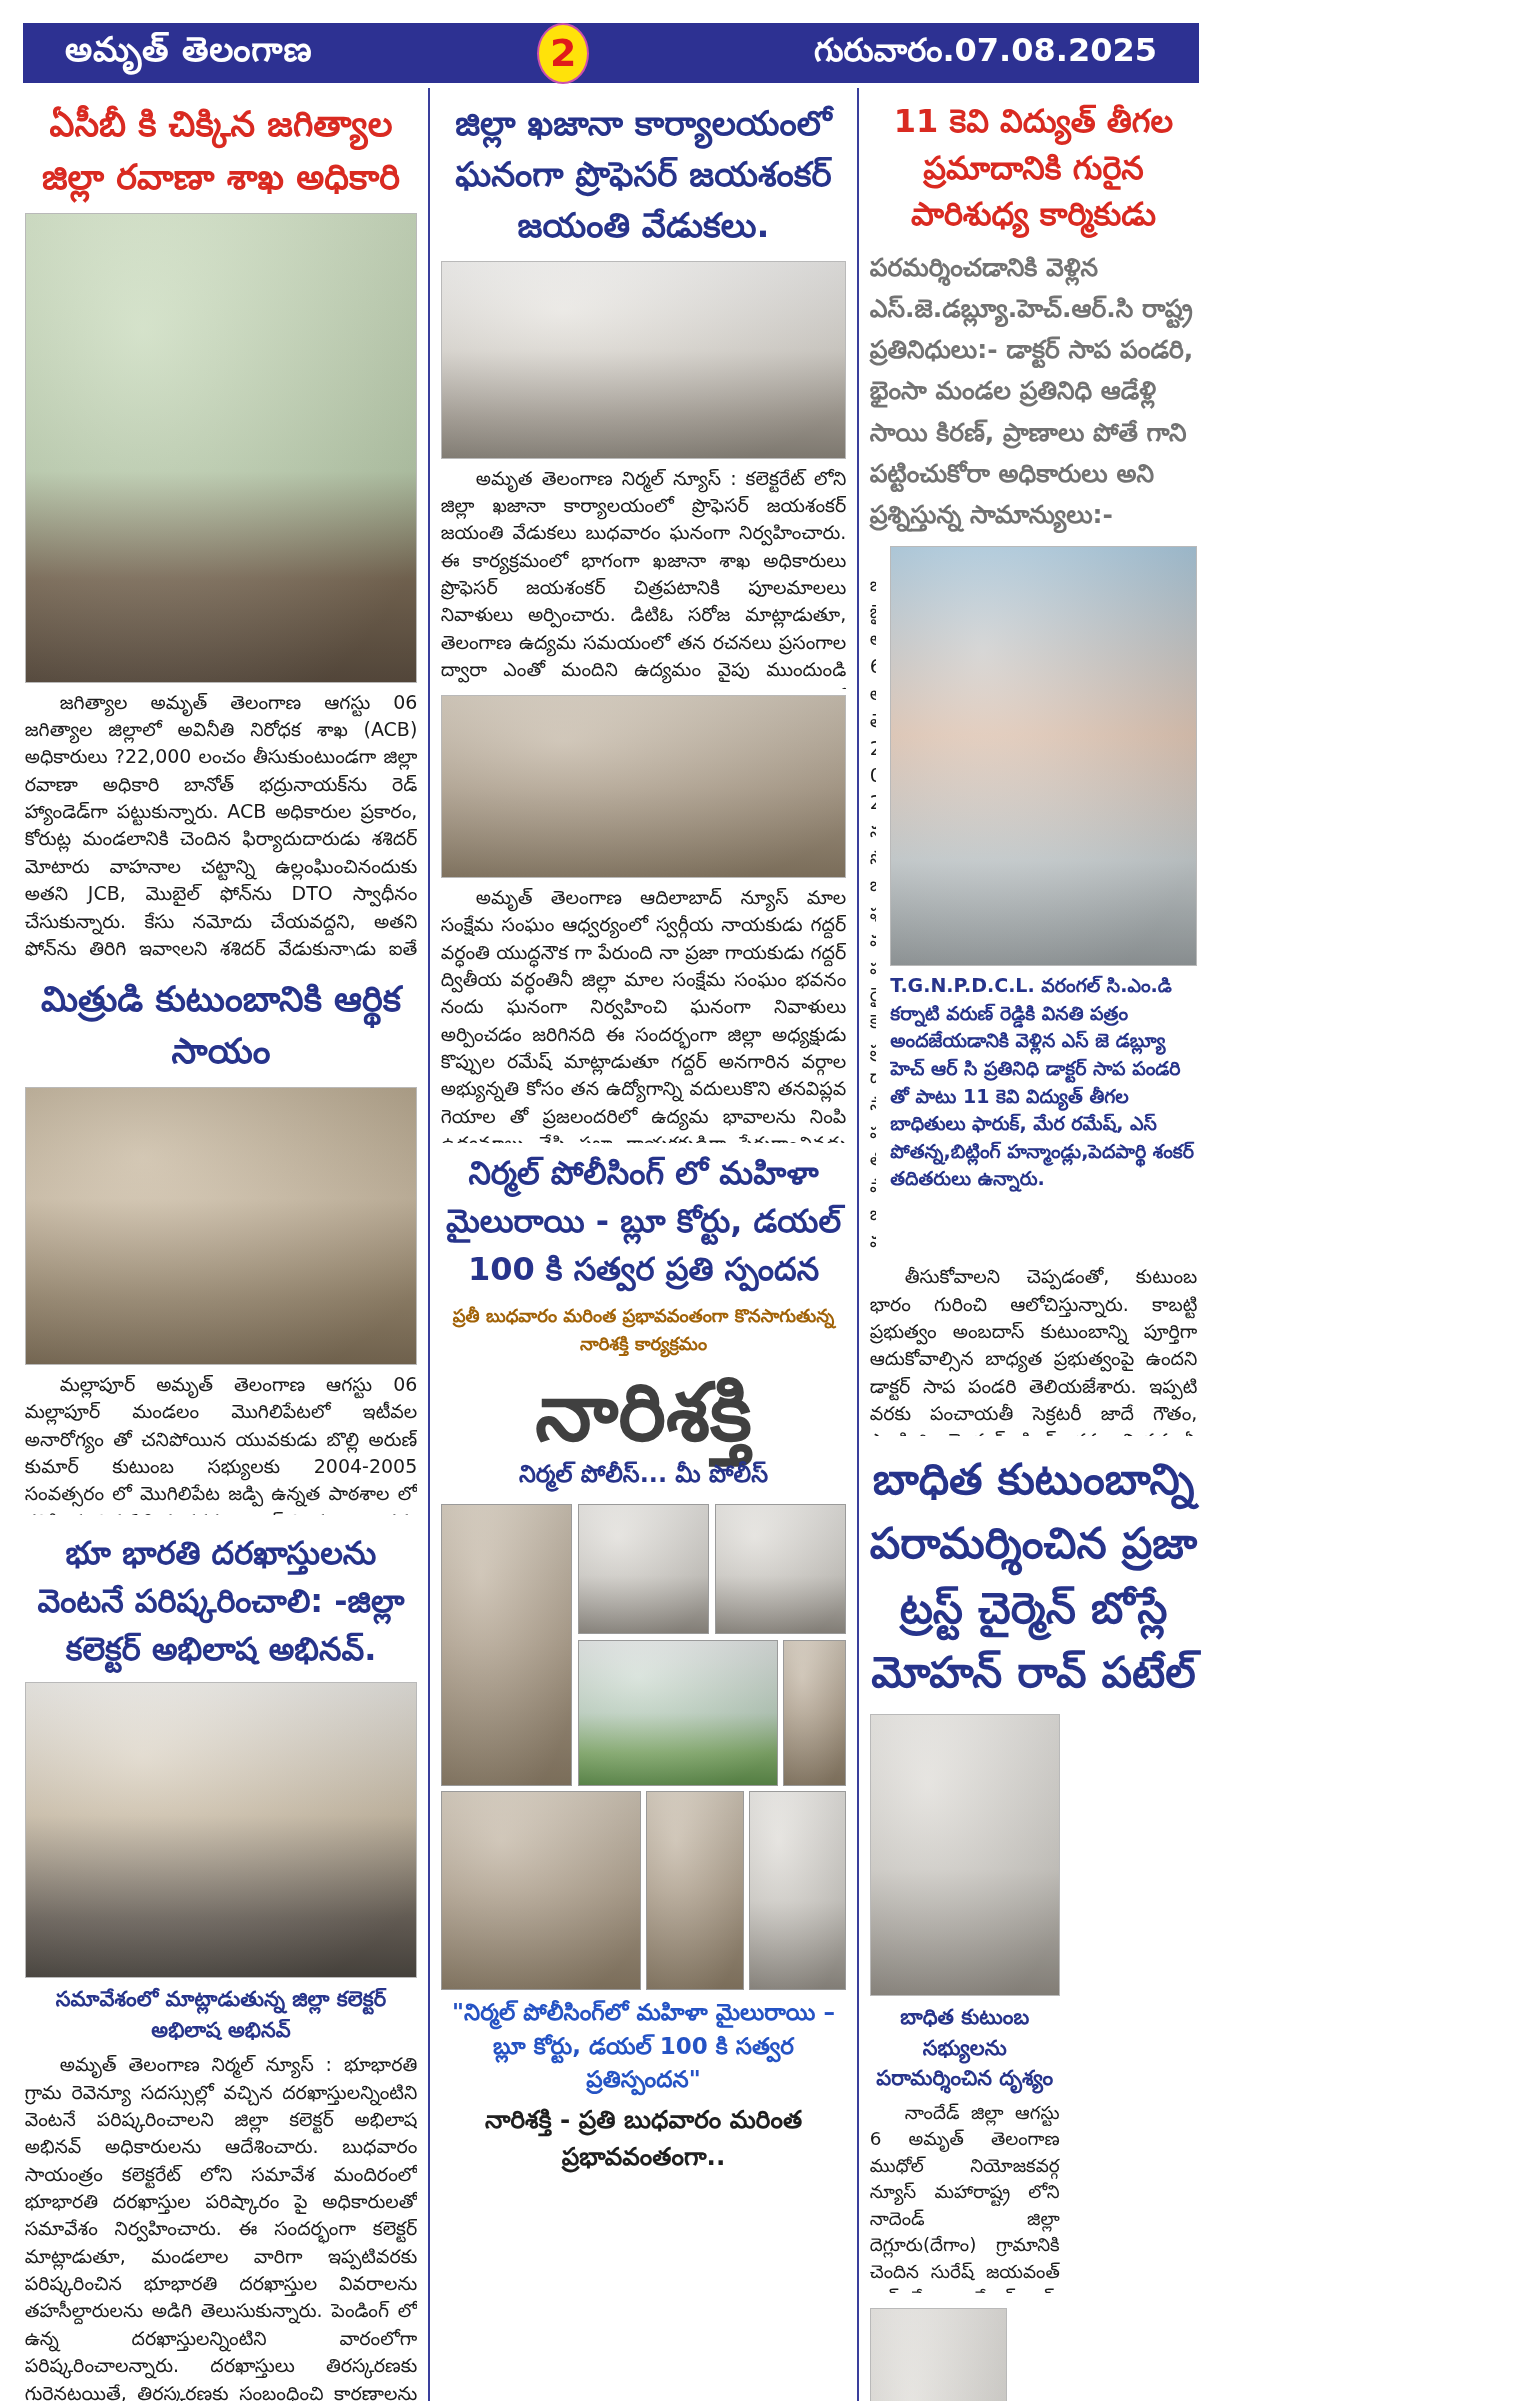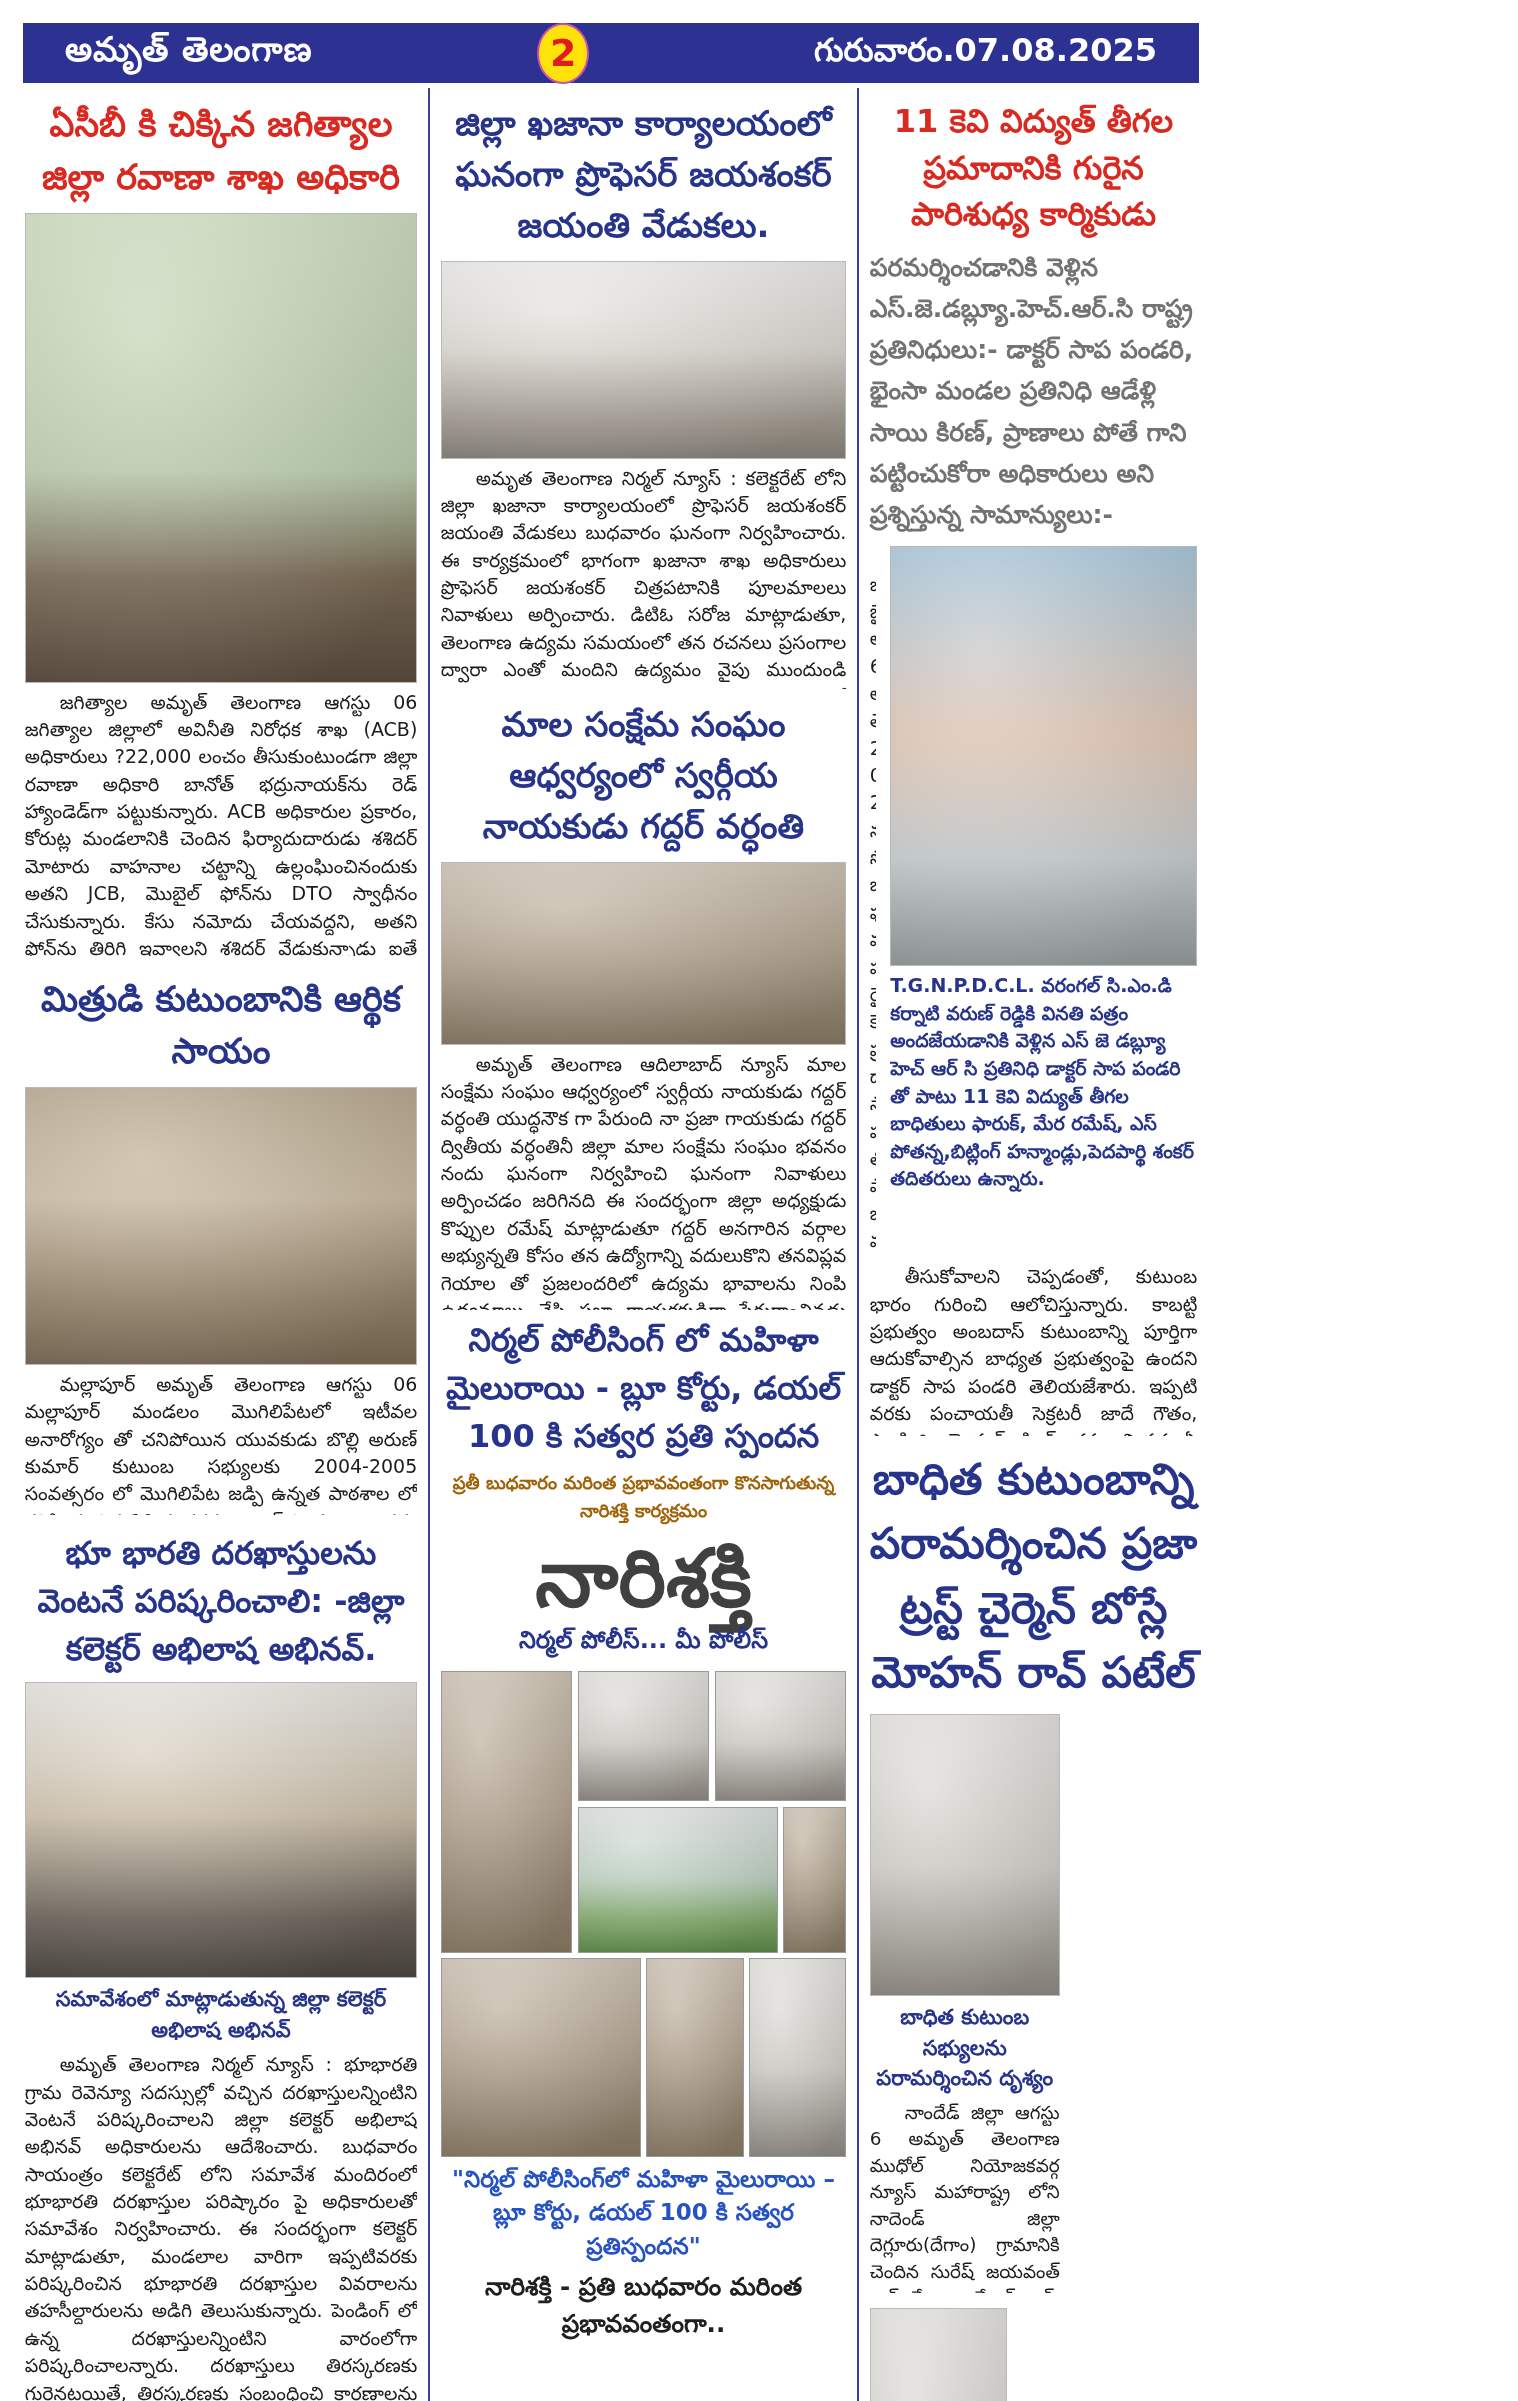--- a/index.html
+++ b/index.html
@@ -112,21 +112,20 @@
 
     <div class="col col-mid">
 
       <div>
         <div class="hl hl-blue sz-44">జిల్లా ఖజానా కార్యాలయంలో ఘనంగా ప్రొఫెసర్ జయశంకర్ జయంతి వేడుకలు.</div>
         <div class="ph ph-office" style="height:198px;"></div>
         <div class="body-text clip" style="height:224px;">అమృత తెలంగాణ నిర్మల్ న్యూస్ : కలెక్టరేట్ లోని జిల్లా ఖజానా కార్యాలయంలో ప్రొఫెసర్ జయశంకర్ జయంతి వేడుకలు బుధవారం ఘనంగా నిర్వహించారు. ఈ కార్యక్రమంలో భాగంగా ఖజానా శాఖ అధికారులు ప్రొఫెసర్ జయశంకర్ చిత్రపటానికి పూలమాలలు నివాళులు అర్పించారు. డిటిఓ సరోజ మాట్లాడుతూ, తెలంగాణ ఉద్యమ సమయంలో తన రచనలు ప్రసంగాల ద్వారా ఎంతో మందిని ఉద్యమం వైపు ముందుండి నడిపించారని అన్నారు. తెలంగాణకు ఉమ్మడి రాష్ట్రంలో జరిగిన నీళ్లు, నిధులు, నియామకాలలో జరిగిన అన్యాయాలు తెలంగాణ సమాజం ముందు ఉంచి, ప్రజలను జాగృతం చేశారని అన్నారు. ఈ కార్యక్రమంలో గజిటెడ్ ఉద్యోగుల సంఘం జిల్లా కార్యదర్శి దాత్రిక రమేష్, అధికారులు శ్యాంసుందర్, రవిచందర్, సుజన్, ఫహీం, విజయ్ కుమార్, సిబ్బంది, తదితరులు పాల్గొన్నారు.</div>
       </div>
 
       <div>
-        <div class="hl hl-blue sz-44" style="margin-top:10.7px;">మాల సంక్షేమ సంఘం ఆధ్వర్యంలో స్వర్గీయ నాయకుడు గద్దర్ వర్ధంతి</div>
         <div class="ph ph-street" style="height:183px;"></div>
         <div class="body-text clip" style="height:259px;">అమృత్ తెలంగాణ ఆదిలాబాద్ న్యూస్ మాల సంక్షేమ సంఘం ఆధ్వర్యంలో స్వర్గీయ నాయకుడు గద్దర్ వర్ధంతి యుద్ధనౌక గా పేరుంది నా ప్రజా గాయకుడు గద్దర్ ద్వితీయ వర్ధంతినీ జిల్లా మాల సంక్షేమ సంఘం భవనం నందు ఘనంగా నిర్వహించి ఘనంగా నివాళులు అర్పించడం జరిగినది ఈ సందర్భంగా జిల్లా అధ్యక్షుడు కొప్పుల రమేష్ మాట్లాడుతూ గద్దర్ అనగారిన వర్గాల అభ్యున్నతి కోసం తన ఉద్యోగాన్ని వదులుకొని తనవిప్లవ గెయాల తో ప్రజలందరిలో ఉద్యమ భావాలను నింపి ఉద్యమాలు చేసి ప్రజా గాయకకుడిగా పేరుగాంచినడు ఆయన సేవలను గుర్తించి రాష్ట్ర ప్రభుత్వం గద్దర్ పేరుతో గద్దర్ అవార్డులను తెలంగాణ ప్రభుత్వం ప్రధానం చేస్తుంది ఇందుకు ప్రభుత్వానికి ప్రత్యేక ధన్యవాదములు తెలుపుతున్నాము అన్నారు ఈ కార్యక్రమంనందు జిల్లా అధ్యక్షులు కొప్పుల రమేష్ అధ్యక్షులు మేకల మల్లన్న అసోసియేషన్ అధ్యక్షుడు పాశం రాఘవేంద్ర సంయుక్త కార్యదర్శి ముల్కల రాజేశ్వర్ సీనియర్ నాయకులు బేర దేవన్న మహేంద్ర స్వామి నరేందర్ సింగర్ అశోక్ పతిహర ప్రభాకర్ ఉడుగు సత్యనారాయణ అశోక్ ప్రశాంత్ సంటి రవి ఎలక రాజు,ముచ్చరఘు,మలపతిసుభాష్,అయిత పాచ్చన్న మొదలైన వారు పాల్గొన్నారు,</div>
       </div>
 
       <div>
         <div class="hl hl-blue sz-42" style="margin-top:0;">నిర్మల్ పోలీసింగ్ లో మహిళా మైలురాయి - బ్లూ కోర్టు, డయల్ 100 కి సత్వర ప్రతి స్పందన</div>
         <div class="deck-red">ప్రతీ బుధవారం మరింత ప్రభావవంతంగా కొనసాగుతున్న నారిశక్తి కార్యక్రమం</div>
         <div class="brand-big">నారిశక్తి</div>
         <div class="tagline">నిర్మల్ పోలీస్... మీ పోలీస్</div>
 

